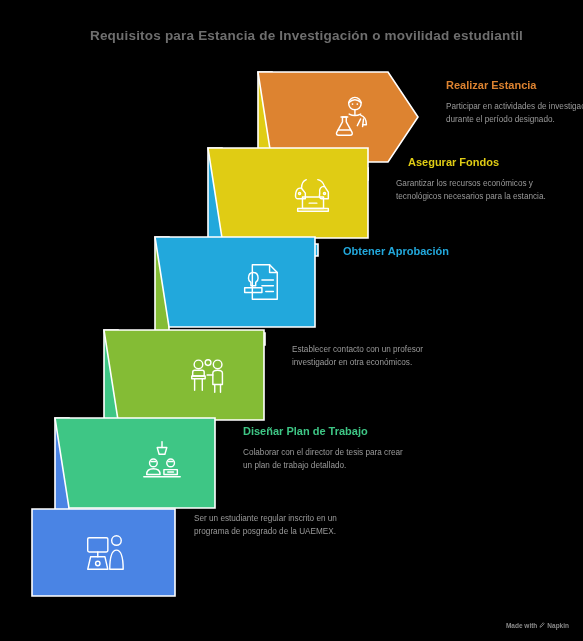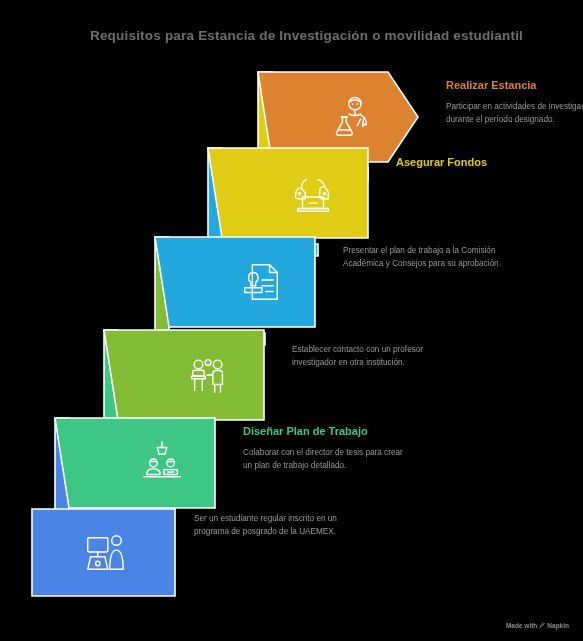--- a/index.html
+++ b/index.html
@@ -112,42 +112,43 @@
           <path d="M6 22 Q7 16 12 17 L16 22 L16 28 L8 28 Q5 28 6 22 Z"></path>
           <circle cx="10" cy="22.5" r="1.1"></circle>
           <path d="M12 17 Q12 10 17 8"></path>
           <path d="M31 22 Q30 15 36 15 L40 21 L40 28 L33 28 Q30 28 31 22 Z"></path>
           <circle cx="36" cy="22.5" r="1.1"></circle>
           <path d="M36 15 Q34 9 29 8"></path>
         </svg>
       </span>
     </div>
     <div class="face-text" style="left:396px; top:155px;">
-      <div class="step-title" style="color:#E0CC14;">Asegurar Fondos</div>
+      <div class="step-title" style="color:#E0CC14;margin-left:12px;">Asegurar Fondos</div>
+      <div class="step-desc">Garantizar los recursos económicos y tecnológicos necesarios para la estancia.</div>
     </div>
   </div>
 
   <div class="step">
     <div class="block" style="left:155px; top:237px; width:160px; height:90px;">
       <svg width="165" height="118" viewBox="0 0 165 118">
         <path d="M 0 0 L 0 96 L 12 108 L 110 108 L 110 96 L 14 96 L 14 0 Z" fill="#84BC35" stroke="#ffffff" stroke-width="1.6"></path>
         <path d="M 0 0 L 160 0 L 160 90 L 14 90 Z" fill="#22A8DC" stroke="#ffffff" stroke-width="1.6"></path>
       </svg>
       <span class="icon-wrap" style="left:82px; top:22px;">
         <svg width="46" height="46" viewBox="0 0 48 48" fill="none" stroke="#ffffff" stroke-width="1.5" stroke-linecap="round" stroke-linejoin="round">
           <path d="M16 6 L34 6 L42 14 L42 42 L16 42 Z"></path>
           <path d="M34 6 L34 14 L42 14"></path>
           <path d="M26 22 L38 22 M26 28 L38 28 M30 34 L38 34"></path>
           <path d="M12 20 Q12 14 17 14 Q22 14 22 20 Q22 23 19.5 24.5 L19.5 28 L14.5 28 L14.5 24.5 Q12 23 12 20 Z"></path>
           <path d="M8 30 L26 30 L26 35 L8 35 Z"></path>
         </svg>
       </span>
     </div>
     <div class="face-text" style="left:343px; top:244px;">
-      <div class="step-desc">Presentar el plan de trabajo a la Comisión Académica y Consejos para su aprobación.</div>
+      <div class="step-title" style="color:#22A8DC;">Obtener Aprobación</div>
     </div>
   </div>
 
   <div class="step">
     <div class="block" style="left:104px; top:330px; width:160px; height:90px;">
       <svg width="165" height="118" viewBox="0 0 165 118">
         <path d="M 0 0 L 0 96 L 12 108 L 110 108 L 110 96 L 14 96 L 14 0 Z" fill="#3EC685" stroke="#ffffff" stroke-width="1.6"></path>
         <path d="M 0 0 L 160 0 L 160 90 L 14 90 Z" fill="#84BC35" stroke="#ffffff" stroke-width="1.6"></path>
       </svg>
       <span class="icon-wrap" style="left:82px; top:22px;">
@@ -158,21 +159,21 @@
           <path d="M7 21 Q7 19 9 19 L17 19 Q19 19 19 21 L19 25 L7 25 Z"></path>
           <path d="M6 25 L20 25 L20 28 L6 28 Z"></path>
           <path d="M9 28 L9 40 M17 28 L17 40"></path>
           <path d="M28 22 Q28 19 33 19 Q38 19 38 22 L38 34 L28 34 Z"></path>
           <path d="M30 34 L30 42 M36 34 L36 42"></path>
           <path d="M28 24 L22 24"></path>
         </svg>
       </span>
     </div>
     <div class="face-text" style="left:292px; top:343px;">
-      <div class="step-desc">Establecer contacto con un profesor investigador en otra institución.</div>
+      <div class="step-desc">Establecer contacto con un profesor investigador en otra económicos.</div>
     </div>
   </div>
 
   <div class="step">
     <div class="block" style="left:55px; top:418px; width:160px; height:90px;">
       <svg width="165" height="118" viewBox="0 0 165 118">
         <path d="M 0 0 L 0 96 L 12 108 L 110 108 L 110 96 L 14 96 L 14 0 Z" fill="#4A84E4" stroke="#ffffff" stroke-width="1.6"></path>
         <path d="M 0 0 L 160 0 L 160 90 L 14 90 Z" fill="#3EC685" stroke="#ffffff" stroke-width="1.6"></path>
       </svg>
       <span class="icon-wrap" style="left:84px; top:20px;">

